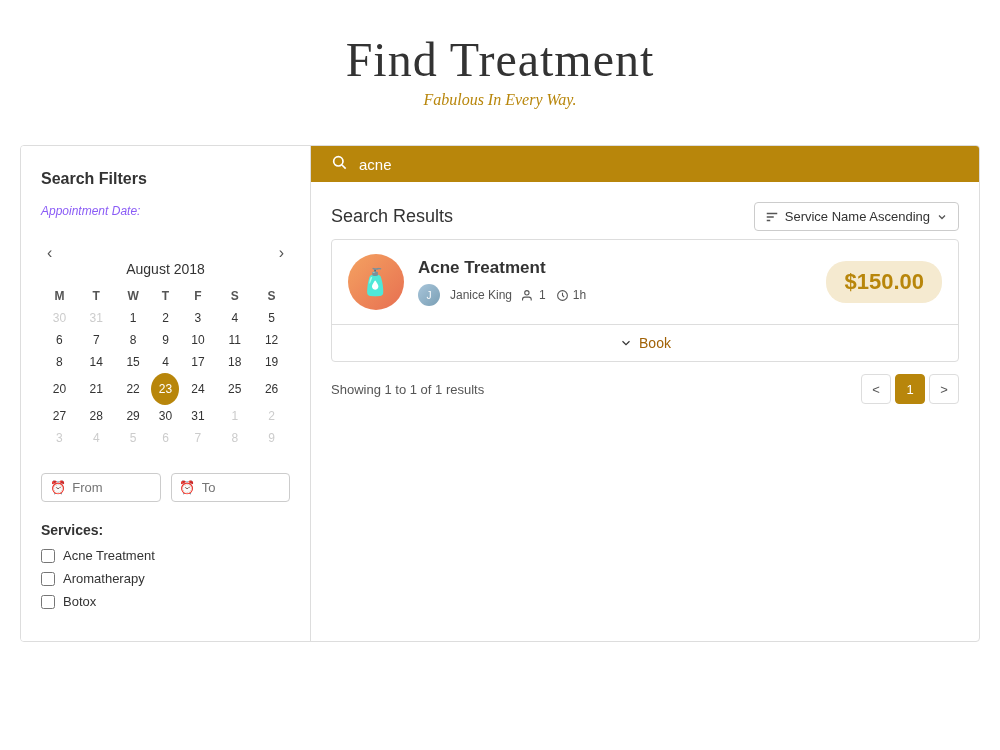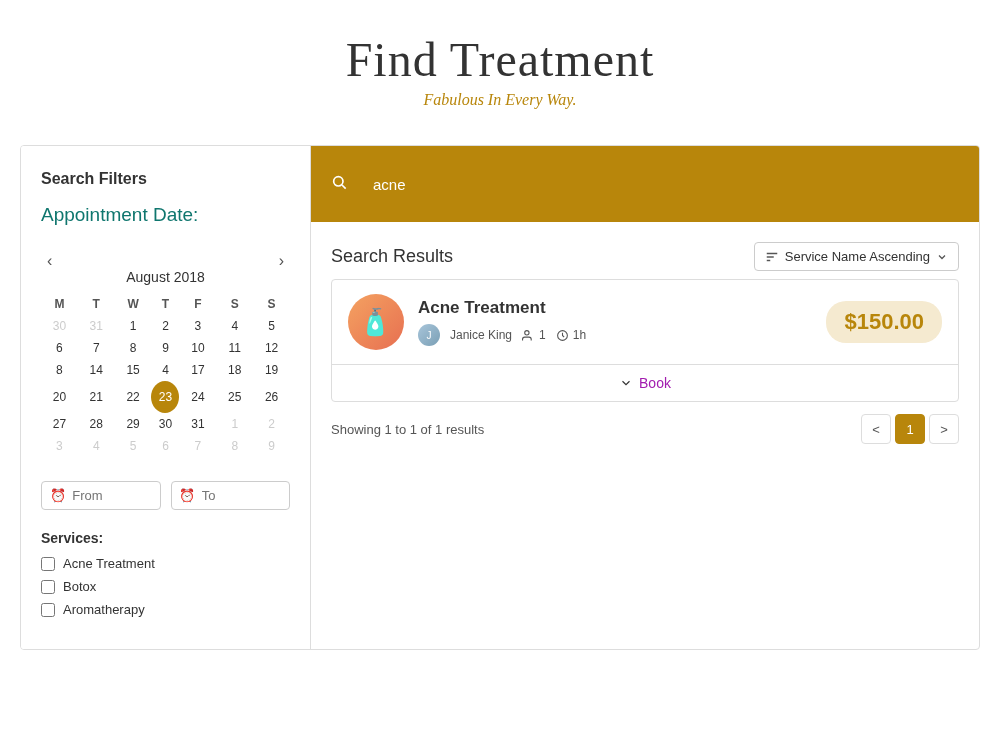--- a/index.html
+++ b/index.html
@@ -37,24 +37,25 @@
       border-right: 1px solid #ddd;
       background: #fff;
     }
     .sidebar-title {
       font-size: 16px;
       font-weight: 600;
       margin-bottom: 16px;
       font-family: Arial, sans-serif;
     }
     .section-label {
-      font-size: 19px;
+      font-size: 12px;
       font-family: Arial, sans-serif;
       margin-bottom: 10px;
-      color: #0f766e;
+      color: #8b5cf6;
+      font-style: italic;
     }
 
     
     .calendar {
       margin-bottom: 24px;
     }
     .cal-header {
       display: flex;
       align-items: center;
       justify-content: space-between;
@@ -162,24 +163,24 @@
     }
 
     
     .content {
       flex: 1;
       display: flex;
       flex-direction: column;
     }
     .search-bar {
       background: #b8860b;
-      padding: 28px 20px;
-      display: flex;
-      align-items: center;
-      gap: 26px;
+      padding: 8px 20px;
+      display: flex;
+      align-items: center;
+      gap: 12px;
     }
     .search-icon-wrap {
       color: #fff;
       font-size: 16px;
     }
     .search-input {
       background: transparent;
       border: none;
       outline: none;
       color: #fff;
@@ -289,21 +290,21 @@
     .book-bar {
       border-top: 1px solid #ddd;
       padding: 10px 16px;
       display: flex;
       align-items: center;
       justify-content: center;
       gap: 6px;
       font-family: Arial, sans-serif;
       font-size: 14px;
       cursor: pointer;
-      color: #a21caf;
+      color: #a16207;
     }
 
     
     .pagination-area {
       display: flex;
       align-items: center;
       justify-content: space-between;
       margin-top: 10px;
     }
     .showing-text {
@@ -440,25 +441,25 @@
     </div>
 
     <div class="services-label">Services:</div>
     <div id="services-list">
         <div class="service-checkbox-item">
           <input type="checkbox" style="">
           <label>Acne Treatment</label>
         </div>
         <div class="service-checkbox-item">
           <input type="checkbox" style="">
-          <label>Botox</label>
+          <label>Aromatherapy</label>
         </div>
         <div class="service-checkbox-item">
           <input type="checkbox" style="">
-          <label>Aromatherapy</label>
+          <label>Botox</label>
         </div>
       </div>
   </div>
 
   <div class="content">
 
     <div class="search-bar">
       <span class="search-icon-wrap">
         <svg width="16" height="16" viewBox="0 0 24 24" fill="none" stroke="white" stroke-width="2.5">
           <circle cx="11" cy="11" r="7"></circle>

